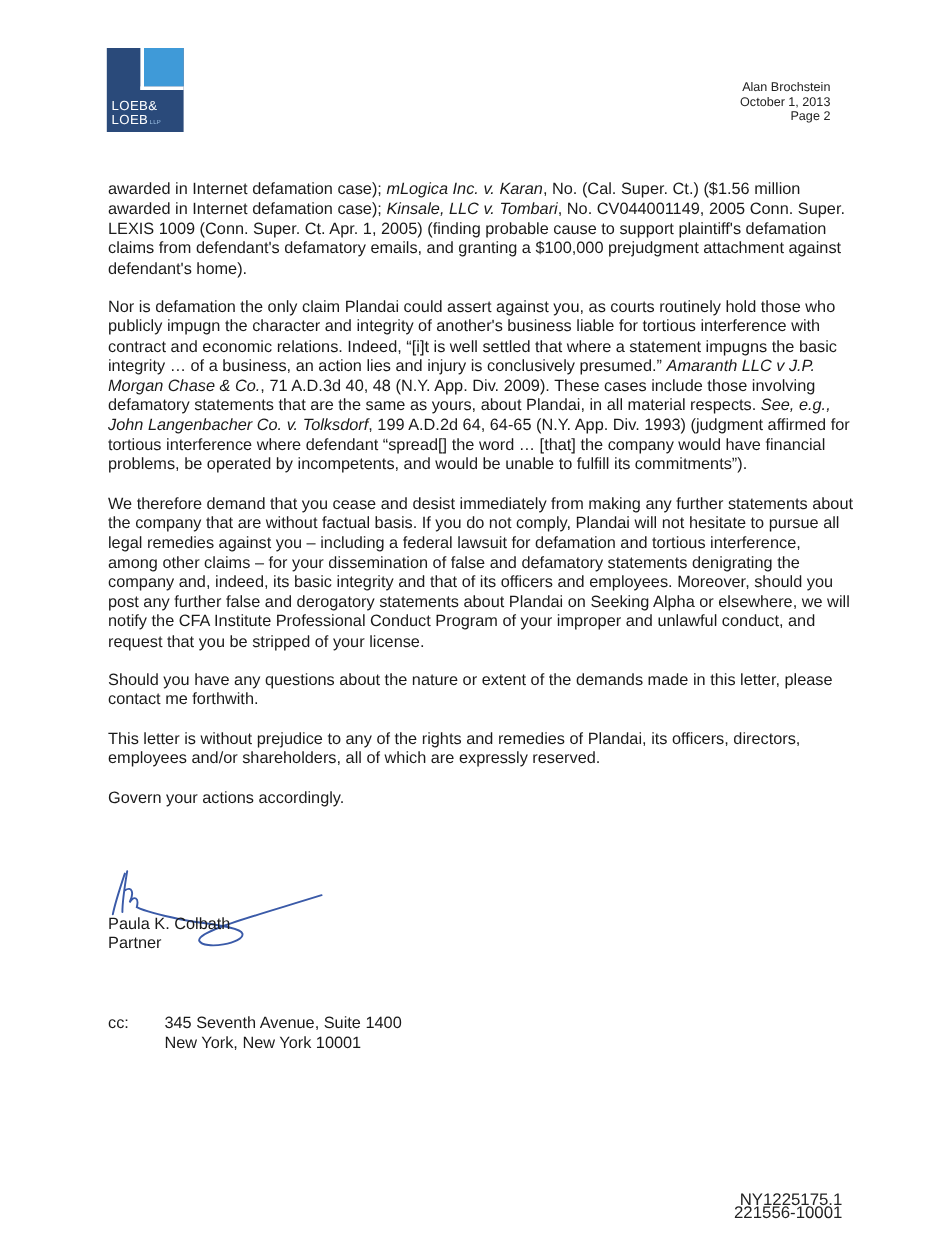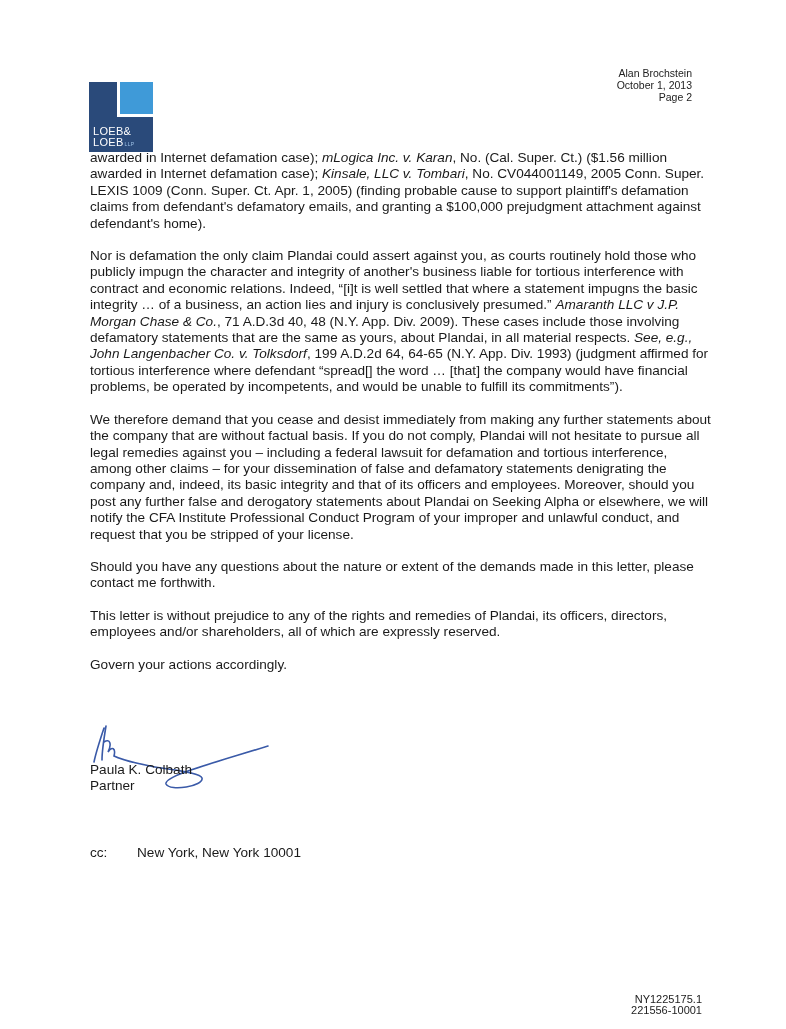--- a/index.html
+++ b/index.html
@@ -1,18 +1,18 @@
 <!DOCTYPE html>
 <html><head>
   <meta charset="utf-8">
   <style>
     html, body { margin: 0; padding: 0; background: #ffffff; }
     body { width: 786px; height: 1029px; position: relative; overflow: hidden;
            font-family: "Liberation Sans", sans-serif; color: #1a1a1a; }
-    .logo { position: absolute; left: 89px; top: 40px; width: 40px; height: 70px; margin-top: 42px; }
+    .logo { position: absolute; left: 89px; top: 40px; width: 40px; height: 70px; }
     .logo .dark { position: absolute; left: 0; top: 0; width: 64px; height: 70px; background: #2a4a7a; }
     .logo .light { position: absolute; left: 31px; top: 0; width: 33px; height: 32px; background: #3f9ad8; }
     .logo .notch { position: absolute; left: 28px; top: 0; width: 3px; height: 35px; background: #ffffff; }
     .logo .notch2 { position: absolute; left: 28px; top: 32px; width: 36px; height: 3px; background: #ffffff; }
     .logo .t1, .logo .t2 { position: absolute; left: 4px; color: #ffffff; font-size: 11px; letter-spacing: 0.3px; line-height: 11px; }
     .logo .t1 { top: 44px; }
     .logo .t2 { top: 55px; }
     .logo .llp { font-size: 5px; color: #9fc3e8; margin-left: 1px; }
 
     .header-right { position: absolute; right: 94px; top: 67px; text-align: right; font-size: 10.5px; line-height: 12px; color: #222; }
@@ -24,21 +24,21 @@
 
     .signature { position: absolute; left: 90px; top: 720px; width: 200px; height: 80px; }
     .signature svg { position: absolute; left: 0; top: 0; }
     .sig-name { position: absolute; left: 0; top: 42px; font-size: 13.6px; line-height: 16.4px; }
     .sig-title { position: absolute; left: 0; top: 58px; font-size: 13.6px; line-height: 16.4px; }
 
     .cc { position: absolute; left: 90px; top: 845px; font-size: 13.6px; line-height: 16.4px; }
     .cc .label { position: absolute; left: 0; top: 0; }
     .cc .lines { position: absolute; left: 47px; top: 0; white-space: nowrap; }
 
-    .footer { position: absolute; right: 84px; top: 994px; text-align: right; font-size: 11px; line-height: 11px; color: #222; }
+    .footer { position: absolute; right: 84px; top: 994px; text-align: right; font-size: 14px; line-height: 11px; color: #222; }
   </style>
 </head>
 <body>
 
 <div class="logo">
   <div class="dark"></div>
   <div class="light"></div>
   <div class="notch"></div>
   <div class="notch2"></div>
   <div class="t1">LOEB&amp;</div>
@@ -67,20 +67,21 @@
   <svg width="200" height="80" viewBox="0 0 200 80">
     <path d="M14 8 C10 20, 6 32, 4 42 M16 6 C14 18, 12 30, 12 40 M14 22 C20 18, 22 24, 18 32 C22 26, 26 28, 24 36 C28 38, 40 42, 60 46 C80 50, 110 52, 112 58 C114 66, 80 72, 76 64 C74 56, 120 44, 178 26" fill="none" stroke="#3a5aa8" stroke-width="1.6" stroke-linecap="round"></path>
   </svg>
   <div class="sig-name">Paula K. Colbath</div>
   <div class="sig-title">Partner</div>
 </div>
 
 <div class="cc">
   <div class="label">cc:</div>
   <div class="lines">
+    <div>345 Seventh Avenue, Suite 1400</div>
     <div>New York, New York  10001</div>
   </div>
 </div>
 
 <div class="footer">
   <div>NY1225175.1</div>
   <div>221556-10001</div>
 </div>
 
 </body></html>

